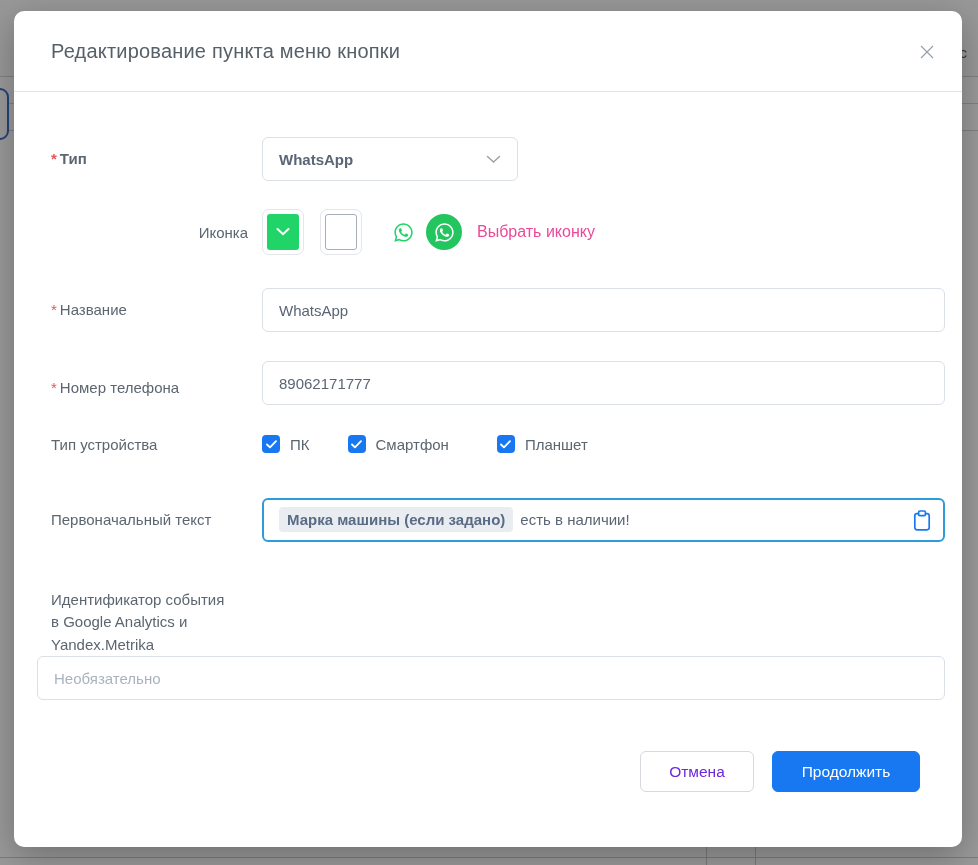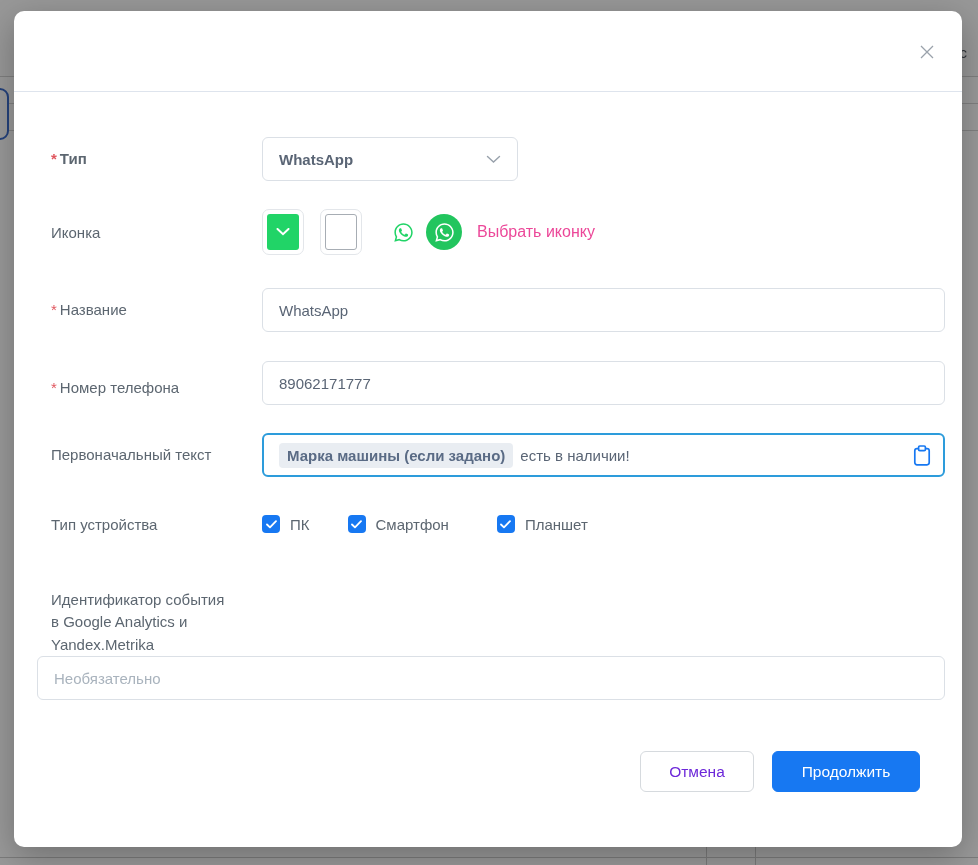--- a/index.html
+++ b/index.html
@@ -99,20 +99,21 @@
     <div class="bg-blue-card"></div>
     <div class="bg-bottom-h"></div>
     <div class="bg-bottom-v1"></div>
     <div class="bg-bottom-v2"></div>
   </div>
   <div class="overlay"></div>
 
   <div class="modal">
 
     <div class="modal-header">
+      <div class="modal-title">Редактирование пункта меню кнопки</div>
       <div class="modal-close">
         <svg width="16" height="16" viewBox="0 0 16 16">
           <path d="M2 2 L14 14 M14 2 L2 14" stroke="#9aa2ab" stroke-width="1.3" fill="none"></path>
         </svg>
       </div>
     </div>
 
     <div class="modal-body">
 
       <div class="frow mb-r1">
@@ -121,21 +122,21 @@
           <div class="select">
             <span>WhatsApp</span>
             <svg width="15" height="9" viewBox="0 0 15 9">
               <path d="M1.5 1.5 L7.5 7 L13.5 1.5" stroke="#98a1ab" stroke-width="1.4" fill="none" stroke-linecap="round"></path>
             </svg>
           </div>
         </div>
       </div>
 
       <div class="frow mb-r2">
-        <div class="frow-label" style="padding-top:13px;">Иконка</div>
+        <div class="frow-label" style="padding-top:13px;text-align:right;">Иконка</div>
         <div class="frow-control">
           <div class="icon-row">
             <div class="swatch">
               <div class="swatch-fill swatch-green">
                 <svg width="14" height="8" viewBox="0 0 14 8">
                   <path d="M1.5 1 L7 6.2 L12.5 1" stroke="#fff" stroke-width="2" fill="none" stroke-linecap="round"></path>
                 </svg>
               </div>
             </div>
             <div class="swatch">
@@ -161,68 +162,68 @@
         </div>
       </div>
 
       <div class="frow mb-r4">
         <div class="frow-label"><span class="req">*</span><span>Номер телефона</span></div>
         <div class="frow-control">
           <input class="txt" type="text" value="89062171777" style="">
         </div>
       </div>
 
+      <div class="frow mb-r6">
+        <div class="frow-label no-pad">Тип устройства</div>
+        <div class="frow-control">
+          <div class="chk-row">
+            <div class="chk-group">
+              <div class="chk-box">
+                <svg width="11" height="9" viewBox="0 0 12 10">
+                  <path d="M1 5 L4.3 8.2 L11 1.3" stroke="#fff" stroke-width="2" fill="none" stroke-linecap="round" stroke-linejoin="round"></path>
+                </svg>
+              </div>
+              <span class="chk-label">ПК</span>
+            </div>
+            <div class="chk-group gap1">
+              <div class="chk-box">
+                <svg width="11" height="9" viewBox="0 0 12 10">
+                  <path d="M1 5 L4.3 8.2 L11 1.3" stroke="#fff" stroke-width="2" fill="none" stroke-linecap="round" stroke-linejoin="round"></path>
+                </svg>
+              </div>
+              <span class="chk-label">Смартфон</span>
+            </div>
+            <div class="chk-group gap2">
+              <div class="chk-box">
+                <svg width="11" height="9" viewBox="0 0 12 10">
+                  <path d="M1 5 L4.3 8.2 L11 1.3" stroke="#fff" stroke-width="2" fill="none" stroke-linecap="round" stroke-linejoin="round"></path>
+                </svg>
+              </div>
+              <span class="chk-label">Планшет</span>
+            </div>
+          </div>
+        </div>
+      </div>
+
       <div class="frow mb-r5">
         <div class="frow-label">Первоначальный текст</div>
         <div class="frow-control">
           <div class="tokenfield">
             <span class="token">Марка машины (если задано)</span>
             <span class="token-rest">есть в наличии!</span>
           </div>
           <div class="copy-btn">
             <svg width="18" height="21" viewBox="0 0 18 21">
               <rect x="1.8" y="3.6" width="14.4" height="16.2" rx="2.2" stroke="#1778f2" stroke-width="1.7" fill="none"></rect>
               <rect x="5.6" y="1" width="6.8" height="4.6" rx="1.2" stroke="#1778f2" stroke-width="1.7" fill="#ffffff"></rect>
             </svg>
           </div>
         </div>
       </div>
 
-      <div class="frow mb-r6">
-        <div class="frow-label no-pad">Тип устройства</div>
-        <div class="frow-control">
-          <div class="chk-row">
-            <div class="chk-group">
-              <div class="chk-box">
-                <svg width="11" height="9" viewBox="0 0 12 10">
-                  <path d="M1 5 L4.3 8.2 L11 1.3" stroke="#fff" stroke-width="2" fill="none" stroke-linecap="round" stroke-linejoin="round"></path>
-                </svg>
-              </div>
-              <span class="chk-label">ПК</span>
-            </div>
-            <div class="chk-group gap1">
-              <div class="chk-box">
-                <svg width="11" height="9" viewBox="0 0 12 10">
-                  <path d="M1 5 L4.3 8.2 L11 1.3" stroke="#fff" stroke-width="2" fill="none" stroke-linecap="round" stroke-linejoin="round"></path>
-                </svg>
-              </div>
-              <span class="chk-label">Смартфон</span>
-            </div>
-            <div class="chk-group gap2">
-              <div class="chk-box">
-                <svg width="11" height="9" viewBox="0 0 12 10">
-                  <path d="M1 5 L4.3 8.2 L11 1.3" stroke="#fff" stroke-width="2" fill="none" stroke-linecap="round" stroke-linejoin="round"></path>
-                </svg>
-              </div>
-              <span class="chk-label">Планшет</span>
-            </div>
-          </div>
-        </div>
-      </div>
-
       <div class="frow mb-r7">
         <div class="frow-label analytics-label">Идентификатор события в Google Analytics и Yandex.Metrika</div>
         <div class="frow-control">
           <input class="txt" type="text" placeholder="Необязательно" style="">
         </div>
       </div>
 
 
       <div class="modal-footer">
         <button class="btn btn-cancel">Отмена</button>

